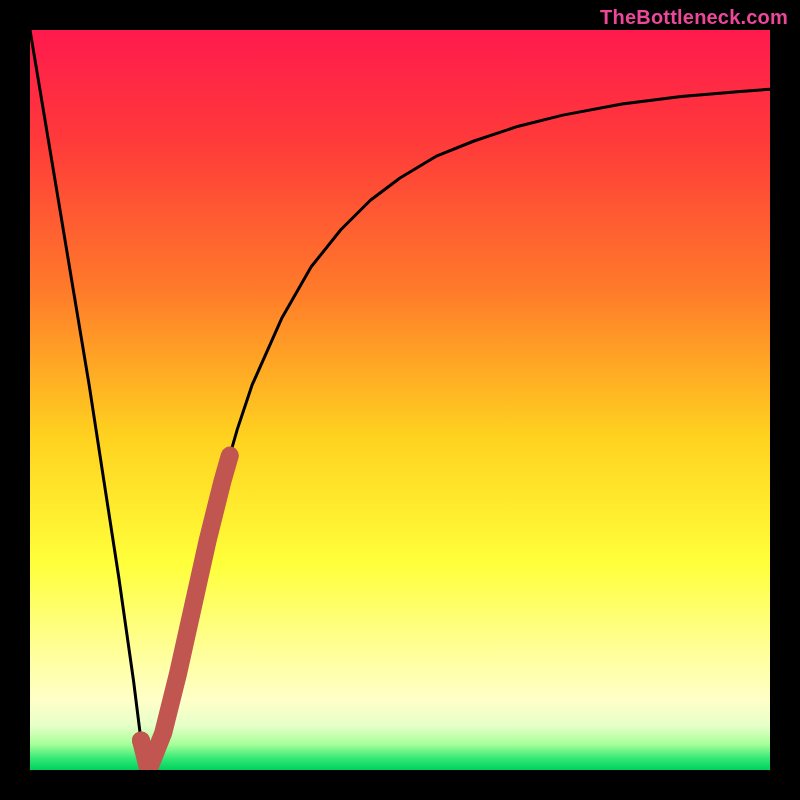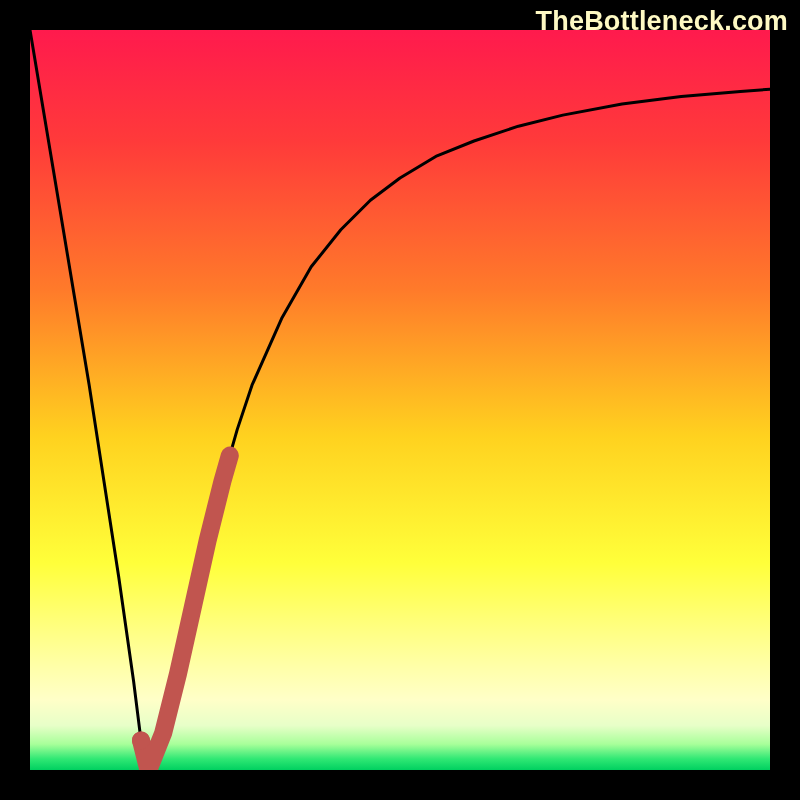--- a/index.html
+++ b/index.html
@@ -23,23 +23,23 @@
     top: 30px;
     width: 740px;
     height: 740px;
     overflow: hidden;
   }
   svg { display: block; }
   .watermark {
     position: absolute;
     top: 6px;
     right: 12px;
-    font-size: 27px;
+    font-size: 20px;
     font-weight: 600;
-    color: #fef9c3;
+    color: #ec4899;
     letter-spacing: 0.2px;
     user-select: none;
   }
 </style>
 </head>
 <body>
 
 <div class="frame">
   <div class="watermark">TheBottleneck.com</div>
 

